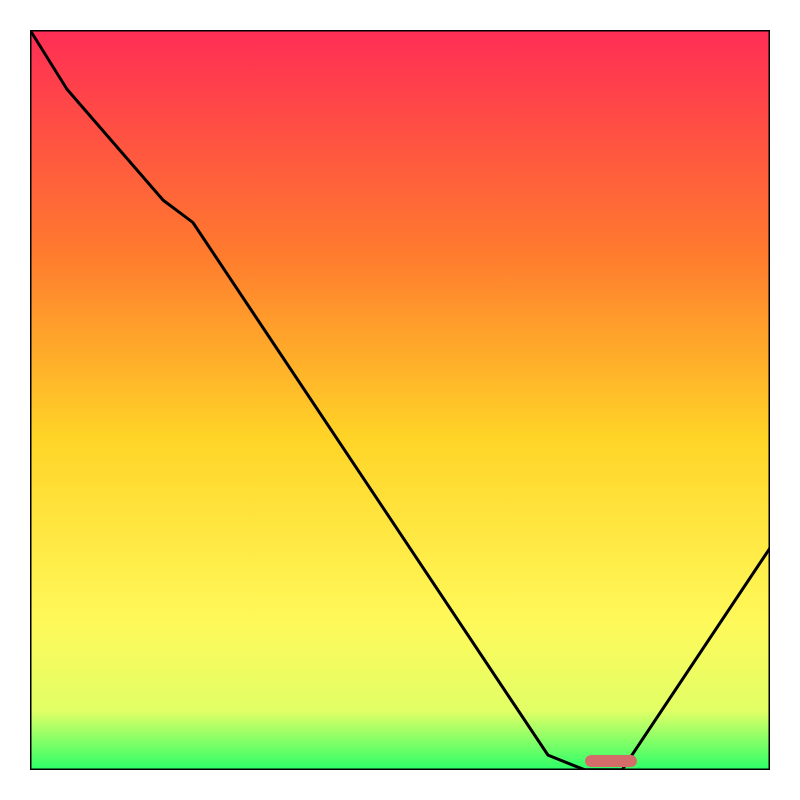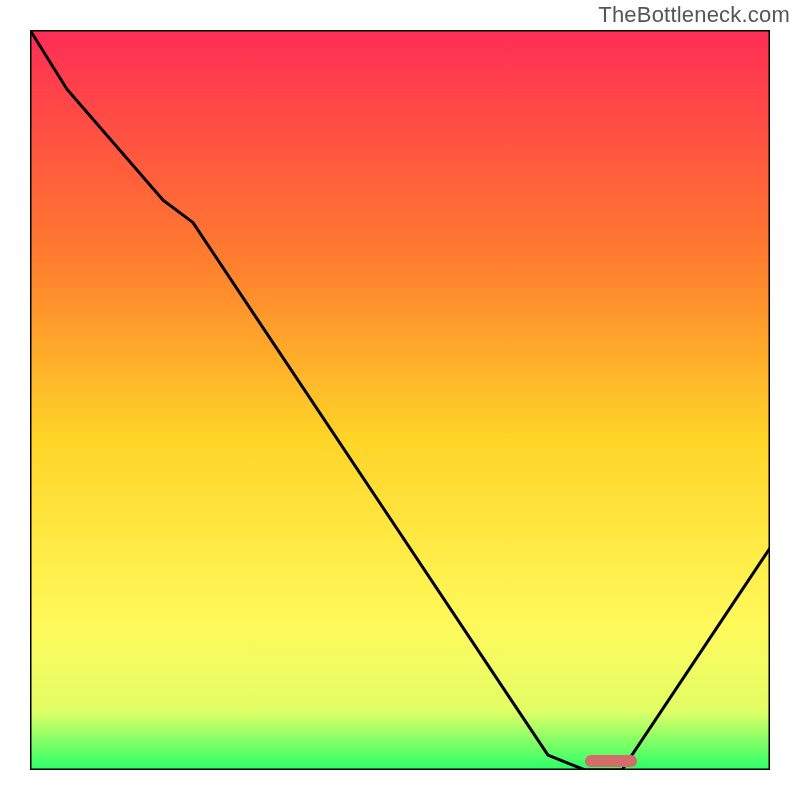--- a/index.html
+++ b/index.html
@@ -40,21 +40,20 @@
   .marker {
     position: absolute;
     height: 12px;
     background: #d46d6a;
     border-radius: 6px;
   }
 </style>
 </head>
 <body>
 <div class="wrap">
-  <div class="watermark">TheBottleneck.com</div>
 
   <div class="plot">
     <svg viewBox="0 0 740 740" preserveAspectRatio="none">
       <defs>
         <linearGradient id="bg" x1="0" y1="0" x2="0" y2="1">
           <stop id="g0" offset="0%" stop-color="#ff2d55"></stop>
           <stop id="g1" offset="30%" stop-color="#ff7a2e"></stop>
           <stop id="g2" offset="55%" stop-color="#ffd427"></stop>
           <stop id="g3" offset="80%" stop-color="#fff95a"></stop>
           <stop id="g4" offset="92%" stop-color="#e1ff66"></stop>

